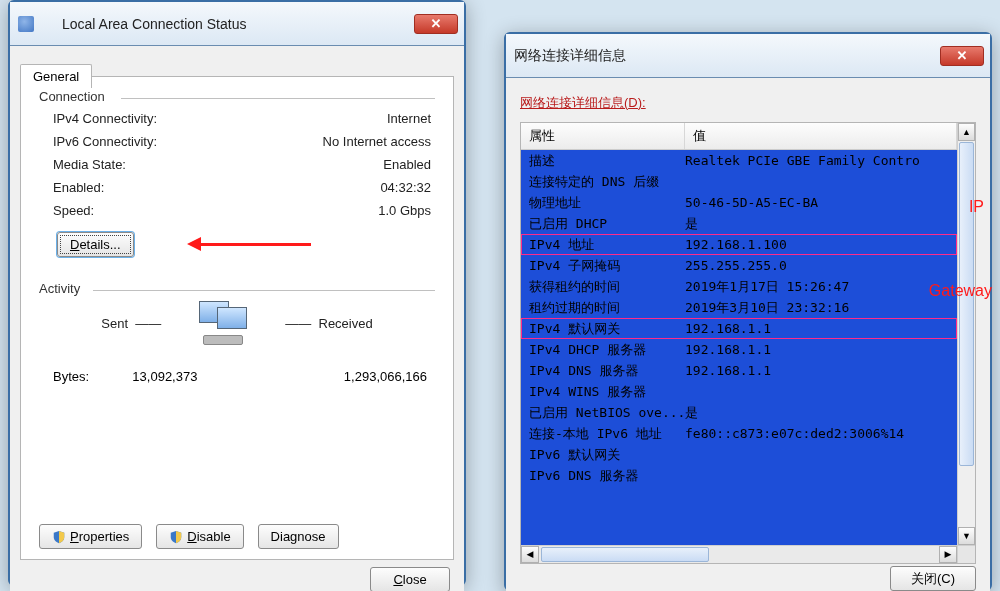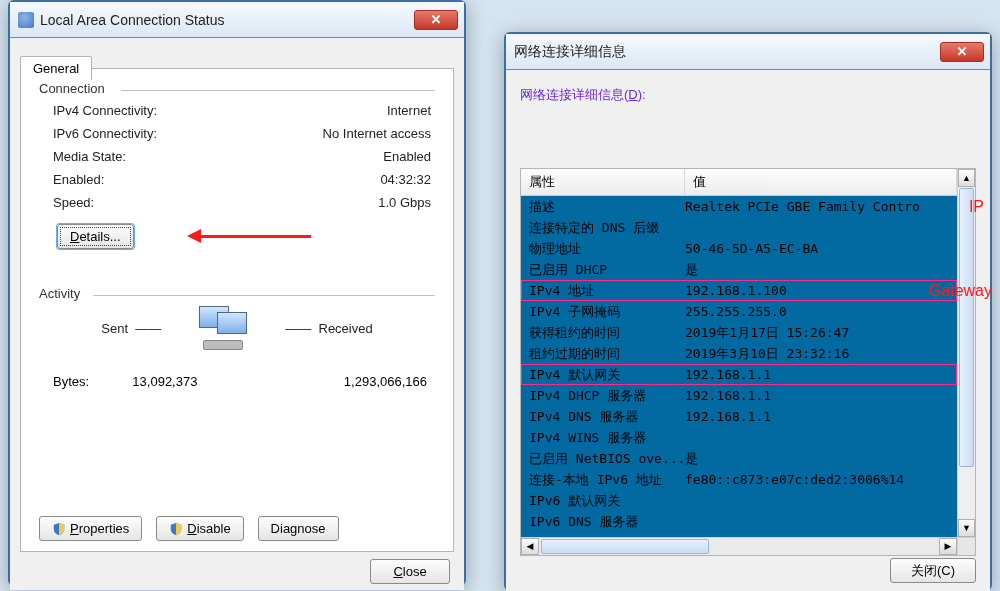--- a/index.html
+++ b/index.html
@@ -14,28 +14,29 @@
     overflow: hidden;
   }
   .window {
     position: absolute;
     background: #fff;
     border: 2px solid #3a6ea5;
     border-radius: 6px;
     box-shadow: 0 4px 20px rgba(0,0,0,0.3);
   }
   .titlebar {
-    height: 36px;
+    height: 44px;
     display: flex;
     align-items: center;
     padding: 0 6px 0 8px;
     background: linear-gradient(to bottom, #f4f8fc, #dce8f4);
     border-bottom: 1px solid #6a8cb0;
     font-size: 14px;
     color: #222;
+    gap: 22px;
   }
   .titlebar .title-icon {
     width: 16px; height: 16px;
     margin-right: 6px;
     background: radial-gradient(circle at 40% 35%, #8fb5e8, #4277c4);
     border-radius: 2px;
   }
   .titlebar-spacer { flex:1; }
   .close-btn {
     width: 44px; height: 20px;
@@ -94,48 +95,47 @@
   }
   .btn.selected { outline: 1px dotted #444; outline-offset: -4px; box-shadow: 0 0 0 1px #6bb0e8; }
   .details-btn { margin-left: 18px; margin-top:10px; }
   .arrow-line { position:absolute; background:#ff1a1a; height:3px; }
   .arrow-head {
     position:absolute; width:0;height:0;
     border-top:7px solid transparent;
     border-bottom:7px solid transparent;
     border-right:14px solid #ff1a1a;
   }
-  .activity { margin-top: 37px; }
+  .activity { margin-top: 24px; }
   .act-header { display:flex; align-items:center; justify-content:center; gap:30px; margin:10px 0 18px;}
   .act-header .lbl { color:#222; }
   .pc-icon {
     width:64px; height:44px; position:relative;
   }
   .pc-icon .mon { position:absolute; width:30px;height:22px;background:linear-gradient(to bottom,#cfe6ff,#7fb0e8);border:1px solid #567;}
   .pc-icon .mon1 { left:8px; top:0;}
   .pc-icon .mon2 { left:26px; top:6px;}
   .pc-icon .base { position:absolute; bottom:0;left:12px;width:40px;height:10px;background:#bcbcbc;border:1px solid #888;border-radius:2px;}
   .bytes-row { display:flex; justify-content:space-between; padding: 6px 8px 0 14px; }
   .bytes-row .mid { width:60px; }
   .footer-btns { position:absolute; bottom:10px; left:18px; display:flex; gap:14px;margin-top:12px; }
   .footer-btns .btn svg { width:14px;height:14px;margin-right:4px;}
   .close-row { position:absolute; bottom:6px; right:14px;margin-top:19px; }
   .access-u { text-decoration: underline; }
 
   
   #win-details { top: 32px; left: 504px; width: 488px; height: 559px; }
   .client2 { padding: 16px 14px 12px 14px; background:#f0f0f0; height:calc(100% - 30px); display:flex; flex-direction:column; position:relative;}
-  .lbl2 { margin-bottom: 20px; color:#6d28d9; }
+  .lbl2 { margin-bottom: 10px; color:#b91c1c;text-decoration:underline; }
   .list-frame {
     flex:1;
     border:1px solid #b5b5b5;
-    background:#0369a1;
+    background:#1d4ed8;
     display:flex;
     min-height: 0;
-    margin-top: 44px;
   }
   .list-body { flex:1; overflow:hidden; position:relative;}
   .list-header {
     display:flex; background:linear-gradient(to bottom,#fdfdfd,#ececec);
     border-bottom:1px solid #ccc; font-size:13px;
   }
   .list-header .col {
     padding:4px 8px; border-right:1px solid #d7d7d7;
   }
   .col-prop { width: 164px; }

